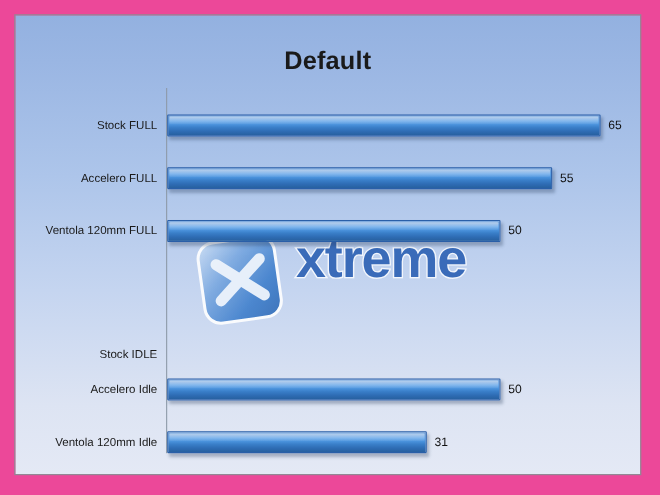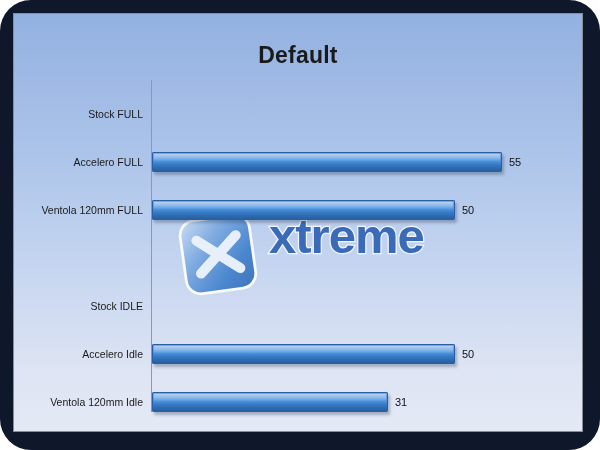--- a/index.html
+++ b/index.html
@@ -11,22 +11,21 @@
     width: 600px;
     height: 450px;
     font-family: "Liberation Sans", sans-serif;
     overflow: hidden;
   }
 
   #screen {
     position: relative;
     width: 600px;
     height: 450px;
-    background: #0f172a;
-    border-radius: 31px;
+    background: #ec4899;
   }
 
   
   #chart-frame {
     position: absolute;
     left: 13px;
     top: 13px;
     width: 570px;
     height: 419px;
     box-sizing: border-box;
@@ -207,37 +206,41 @@
       <div id="wm-text">
         <div class="wm-xtreme">xtreme</div>
       </div>
     </div>
 
     <div id="plot">
       <div id="axis-line"></div>
       <div id="rows">
           <div class="row" style="top: 10px;">
             <div class="cat-label">Stock FULL</div>
+            <div class="bar-wrap" style="width: 394px;">
+              <div class="bar"></div>
+              <div class="bar-value">65</div>
+            </div>
           </div>
           <div class="row" style="top: 58px;">
             <div class="cat-label">Accelero FULL</div>
             <div class="bar-wrap" style="width: 350px;">
               <div class="bar"></div>
               <div class="bar-value">55</div>
             </div>
           </div>
           <div class="row" style="top: 106px;">
             <div class="cat-label">Ventola 120mm FULL</div>
             <div class="bar-wrap" style="width: 303px;">
               <div class="bar"></div>
               <div class="bar-value">50</div>
             </div>
           </div>
           <div class="row" style="top: 154px;"></div>
-          <div class="row" style="top: 202px;">
+          <div class="row" style="top: 218px;">
             <div class="cat-label">Stock IDLE</div>
           </div>
           <div class="row" style="top: 250px;">
             <div class="cat-label">Accelero Idle</div>
             <div class="bar-wrap" style="width: 303px;">
               <div class="bar"></div>
               <div class="bar-value">50</div>
             </div>
           </div>
           <div class="row" style="top: 298px;">

